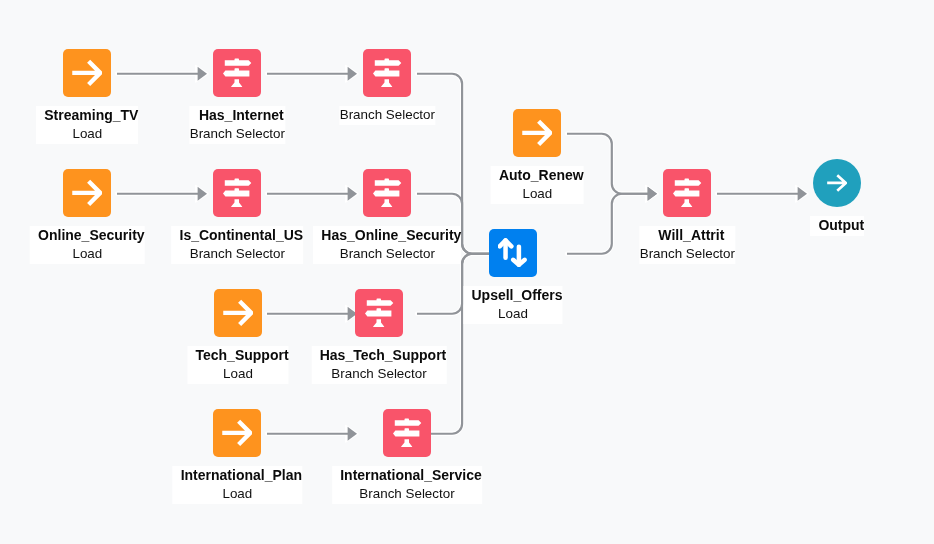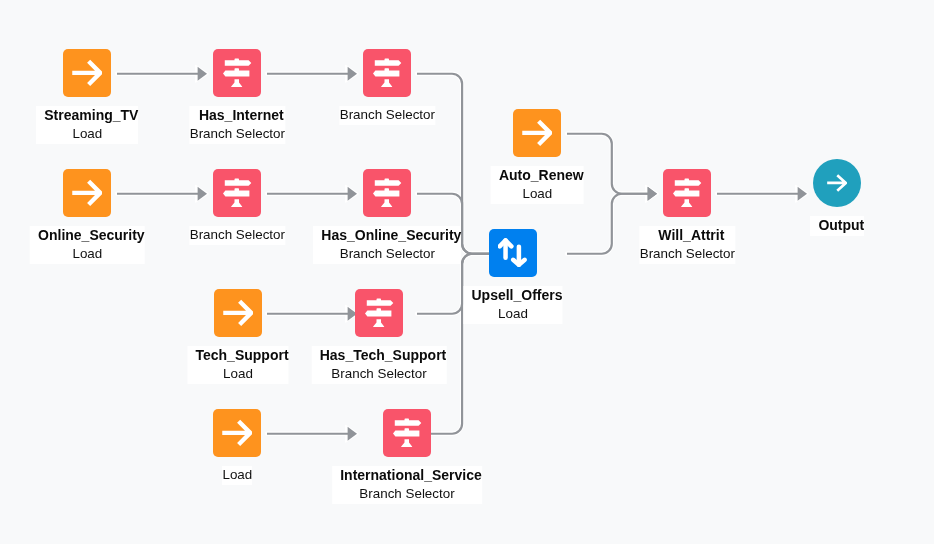--- a/index.html
+++ b/index.html
@@ -152,20 +152,21 @@
     <div class="shape">
         <svg class="ic" viewBox="0 0 24 24" width="30" height="30" aria-hidden="true">
           <g fill="#ffffff">
             <path d="M10.0 1.1 a0.62 0.62 0 0 1 0.62 -0.62 h2.36 a0.62 0.62 0 0 1 0.62 0.62 V1.84 H21.28 L23.44 4.0 L21.28 6.16 H2.22 V1.84 H10.0 Z"></path>
             <path d="M10.0 8.86 a0.62 0.62 0 0 1 0.62 -0.62 h2.36 a0.62 0.62 0 0 1 0.62 0.62 V10.0 H21.92 V14.76 H2.72 L0.8 12.38 L2.72 10.0 H10.0 Z"></path>
             <path d="M10.0 17.04 h3.6 V19.6 L16.08 22.75 a0.3 0.3 0 0 1 -0.25 0.45 H7.61 a0.3 0.3 0 0 1 -0.25 -0.45 L10.0 19.6 Z"></path>
           </g>
         </svg>
       </div>
     <div class="lbl">
+      <div class="name">Is_Continental_US</div>
       <div class="sub">Branch Selector</div>
     </div>
   </div>
   <div class="node n-branch" style="left:363.35px;top:169.35px">
     <div class="shape">
         <svg class="ic" viewBox="0 0 24 24" width="30" height="30" aria-hidden="true">
           <g fill="#ffffff">
             <path d="M10.0 1.1 a0.62 0.62 0 0 1 0.62 -0.62 h2.36 a0.62 0.62 0 0 1 0.62 0.62 V1.84 H21.28 L23.44 4.0 L21.28 6.16 H2.22 V1.84 H10.0 Z"></path>
             <path d="M10.0 8.86 a0.62 0.62 0 0 1 0.62 -0.62 h2.36 a0.62 0.62 0 0 1 0.62 0.62 V10.0 H21.92 V14.76 H2.72 L0.8 12.38 L2.72 10.0 H10.0 Z"></path>
             <path d="M10.0 17.04 h3.6 V19.6 L16.08 22.75 a0.3 0.3 0 0 1 -0.25 0.45 H7.61 a0.3 0.3 0 0 1 -0.25 -0.45 L10.0 19.6 Z"></path>
@@ -203,20 +204,21 @@
       <div class="sub">Branch Selector</div>
     </div>
   </div>
   <div class="node n-load" style="left:213.35px;top:409.35px">
     <div class="shape">
         <svg class="ic" viewBox="0 0 24 24" width="30" height="30" aria-hidden="true">
           <path d="M0.2 11.9 H22.2 M13.3 2.6 L22.6 11.9 L13.3 21.2" fill="none" stroke="#ffffff" stroke-width="3.5" stroke-linecap="butt" stroke-linejoin="miter"></path>
         </svg>
       </div>
     <div class="lbl">
+      <div class="name">International_Plan</div>
       <div class="sub">Load</div>
     </div>
   </div>
   <div class="node n-branch" style="left:383px;top:409.35px">
     <div class="shape">
         <svg class="ic" viewBox="0 0 24 24" width="30" height="30" aria-hidden="true">
           <g fill="#ffffff">
             <path d="M10.0 1.1 a0.62 0.62 0 0 1 0.62 -0.62 h2.36 a0.62 0.62 0 0 1 0.62 0.62 V1.84 H21.28 L23.44 4.0 L21.28 6.16 H2.22 V1.84 H10.0 Z"></path>
             <path d="M10.0 8.86 a0.62 0.62 0 0 1 0.62 -0.62 h2.36 a0.62 0.62 0 0 1 0.62 0.62 V10.0 H21.92 V14.76 H2.72 L0.8 12.38 L2.72 10.0 H10.0 Z"></path>
             <path d="M10.0 17.04 h3.6 V19.6 L16.08 22.75 a0.3 0.3 0 0 1 -0.25 0.45 H7.61 a0.3 0.3 0 0 1 -0.25 -0.45 L10.0 19.6 Z"></path>

